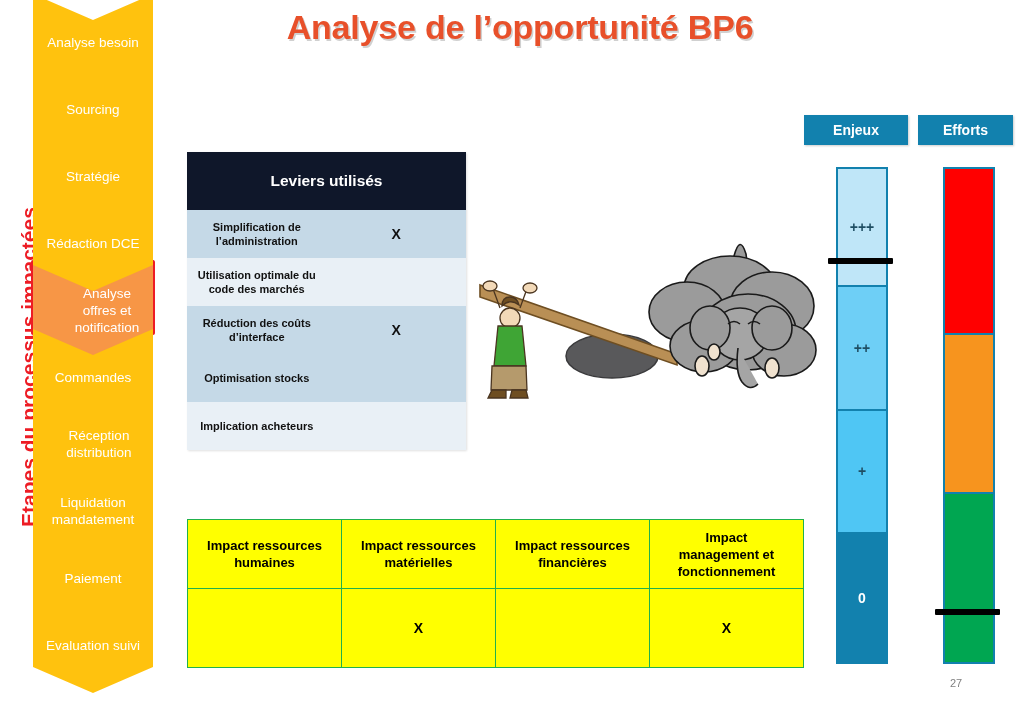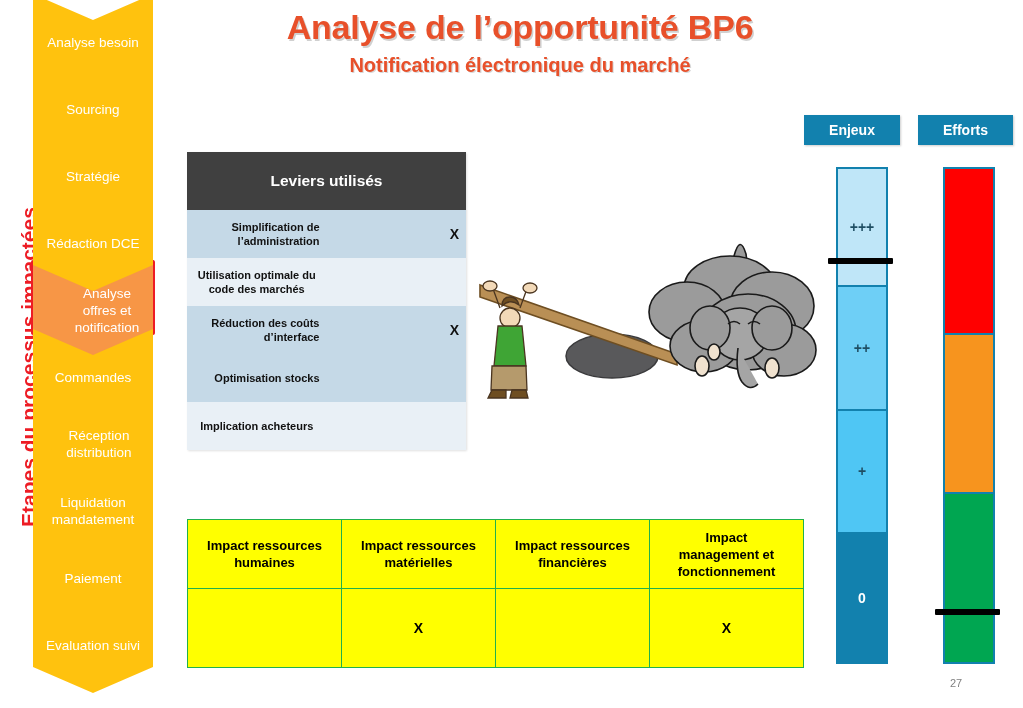--- a/index.html
+++ b/index.html
@@ -54,29 +54,29 @@
     text-shadow:1.2px 1.2px 0 rgba(175,175,175,.5);
   }
 
   
   #leviers-table{
     position:absolute;left:187px;top:152px;width:279px;
     border-collapse:collapse;table-layout:fixed;
     box-shadow:1px 1px 2px rgba(0,0,0,.12);
   }
   #leviers-table th.lev-head{
-    background:#404040;color:#ffffff;font-size:15.5px;font-weight:bold;
+    background:#0f172a;color:#ffffff;font-size:15.5px;font-weight:bold;
     height:58px;text-align:center;padding:0 6px;border:none;
   }
   #leviers-table td{
     border:none;padding:3px 7px;vertical-align:middle;
     font-size:11px;font-weight:bold;color:#111111;line-height:14px;
     text-align:center;height:42px;
   }
-  #leviers-table tr.r-dark td{background:#C5D9E7;text-align:right;}
+  #leviers-table tr.r-dark td{background:#C5D9E7;}
   #leviers-table tr.r-light td{background:#E9F0F6;}
   #leviers-table td.mark-cell{width:40px;font-size:14px;}
 
   
   #impact-table{
     position:absolute;left:187px;top:519px;width:617px;
     border-collapse:collapse;table-layout:fixed;
   }
   #impact-table th,#impact-table td{
     border:1.5px solid #21B14C;background:#FFFF00;color:#000000;
@@ -85,21 +85,21 @@
   #impact-table th{font-size:13px;font-weight:bold;line-height:17px;height:64px;padding:2px 18px;}
   #impact-table td{font-size:14px;font-weight:bold;height:76px;}
 
   
   .gauge-head{
     position:absolute;height:30px;border:1px solid #1281AE;
     background:#1281AE;color:#ffffff;font-size:14px;font-weight:bold;
     display:flex;align-items:center;justify-content:center;
     box-shadow:1px 1px 2px rgba(0,0,0,.2);box-sizing:border-box;
   }
-  #enjeux-head{left:804px;top:115px;width:96px;}
+  #enjeux-head{left:804px;top:115px;width:104px;}
   #efforts-head{left:918px;top:115px;width:95px;}
 
   .gauge{position:absolute;box-sizing:border-box;border:2px solid #1281AE;}
   #enjeux-gauge{left:836px;top:167px;width:52px;height:497px;}
   #efforts-gauge{left:943px;top:167px;width:52px;height:497px;}
   .gauge .seg{
     position:absolute;left:0;width:100%;box-sizing:border-box;
     display:flex;align-items:center;justify-content:center;
     font-size:14px;font-weight:bold;
   }
@@ -158,21 +158,20 @@
       <div class="chevron" style="top: 467px; z-index: 13;">
         <span>Liquidation mandatement</span>
       </div>
       <div class="chevron" style="top: 601px; z-index: 11;">
         <span>Evaluation suivi</span>
       </div>
     </div>
 
   <div id="title-block">
     <div id="main-title">Analyse de l’opportunité BP6</div>
-    <div id="sub-title">Notification électronique du marché</div>
   </div>
 
   <table id="leviers-table">
     <thead>
       <tr>
         <th class="lev-head" colspan="2">Leviers utilisés</th>
       </tr>
     </thead>
     <tbody id="leviers-body">
         <tr class="r-dark">

